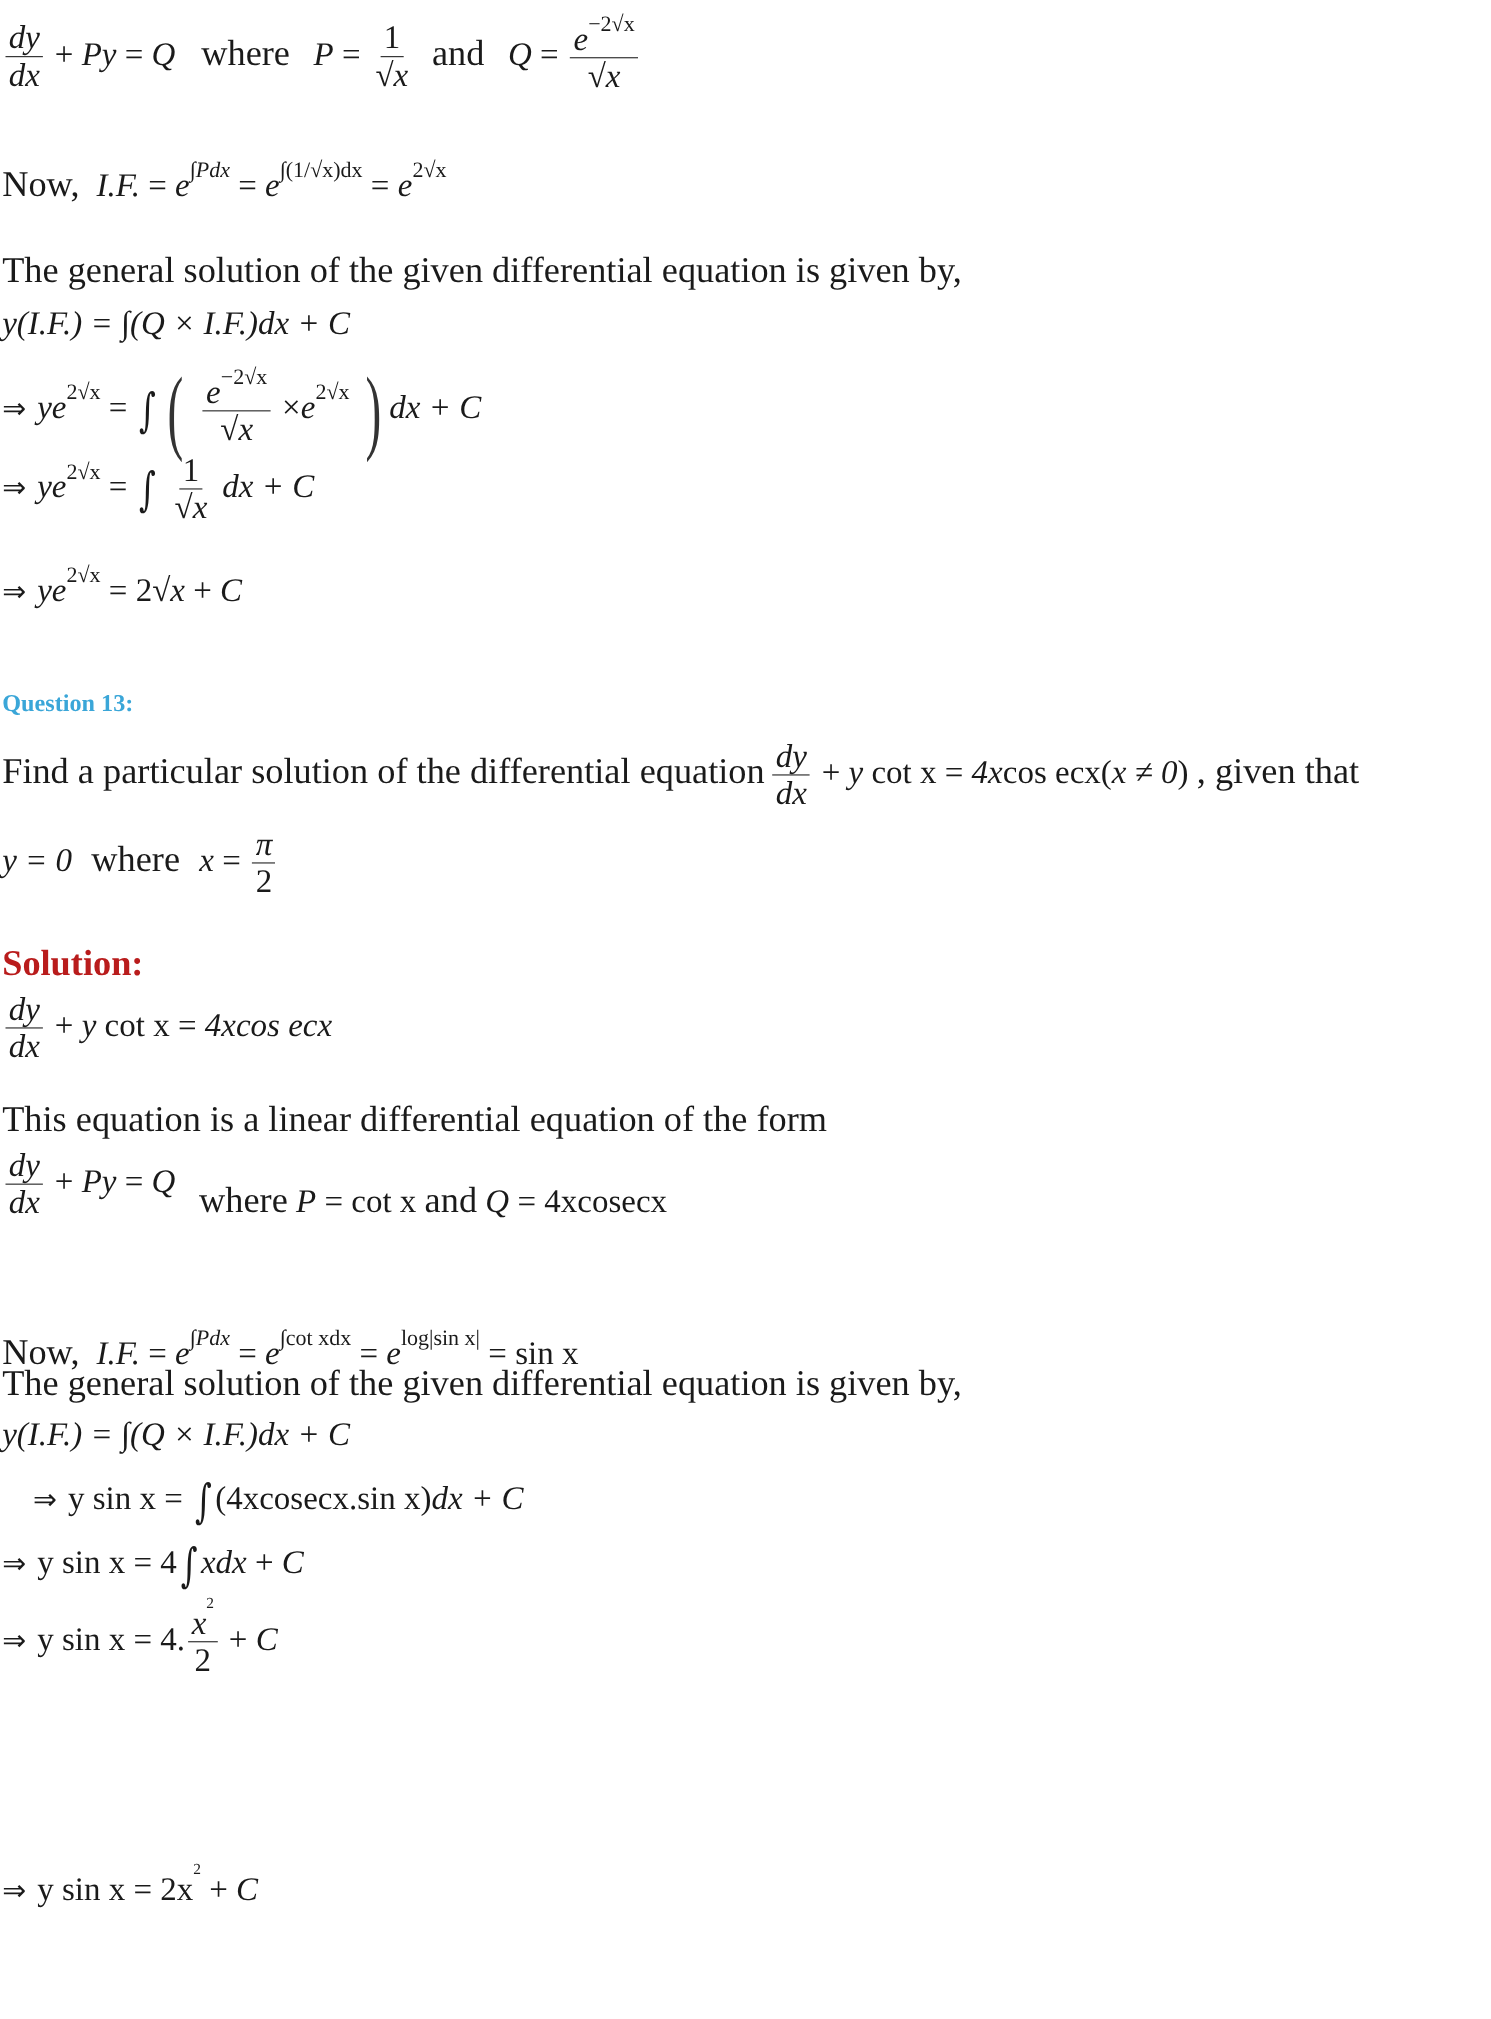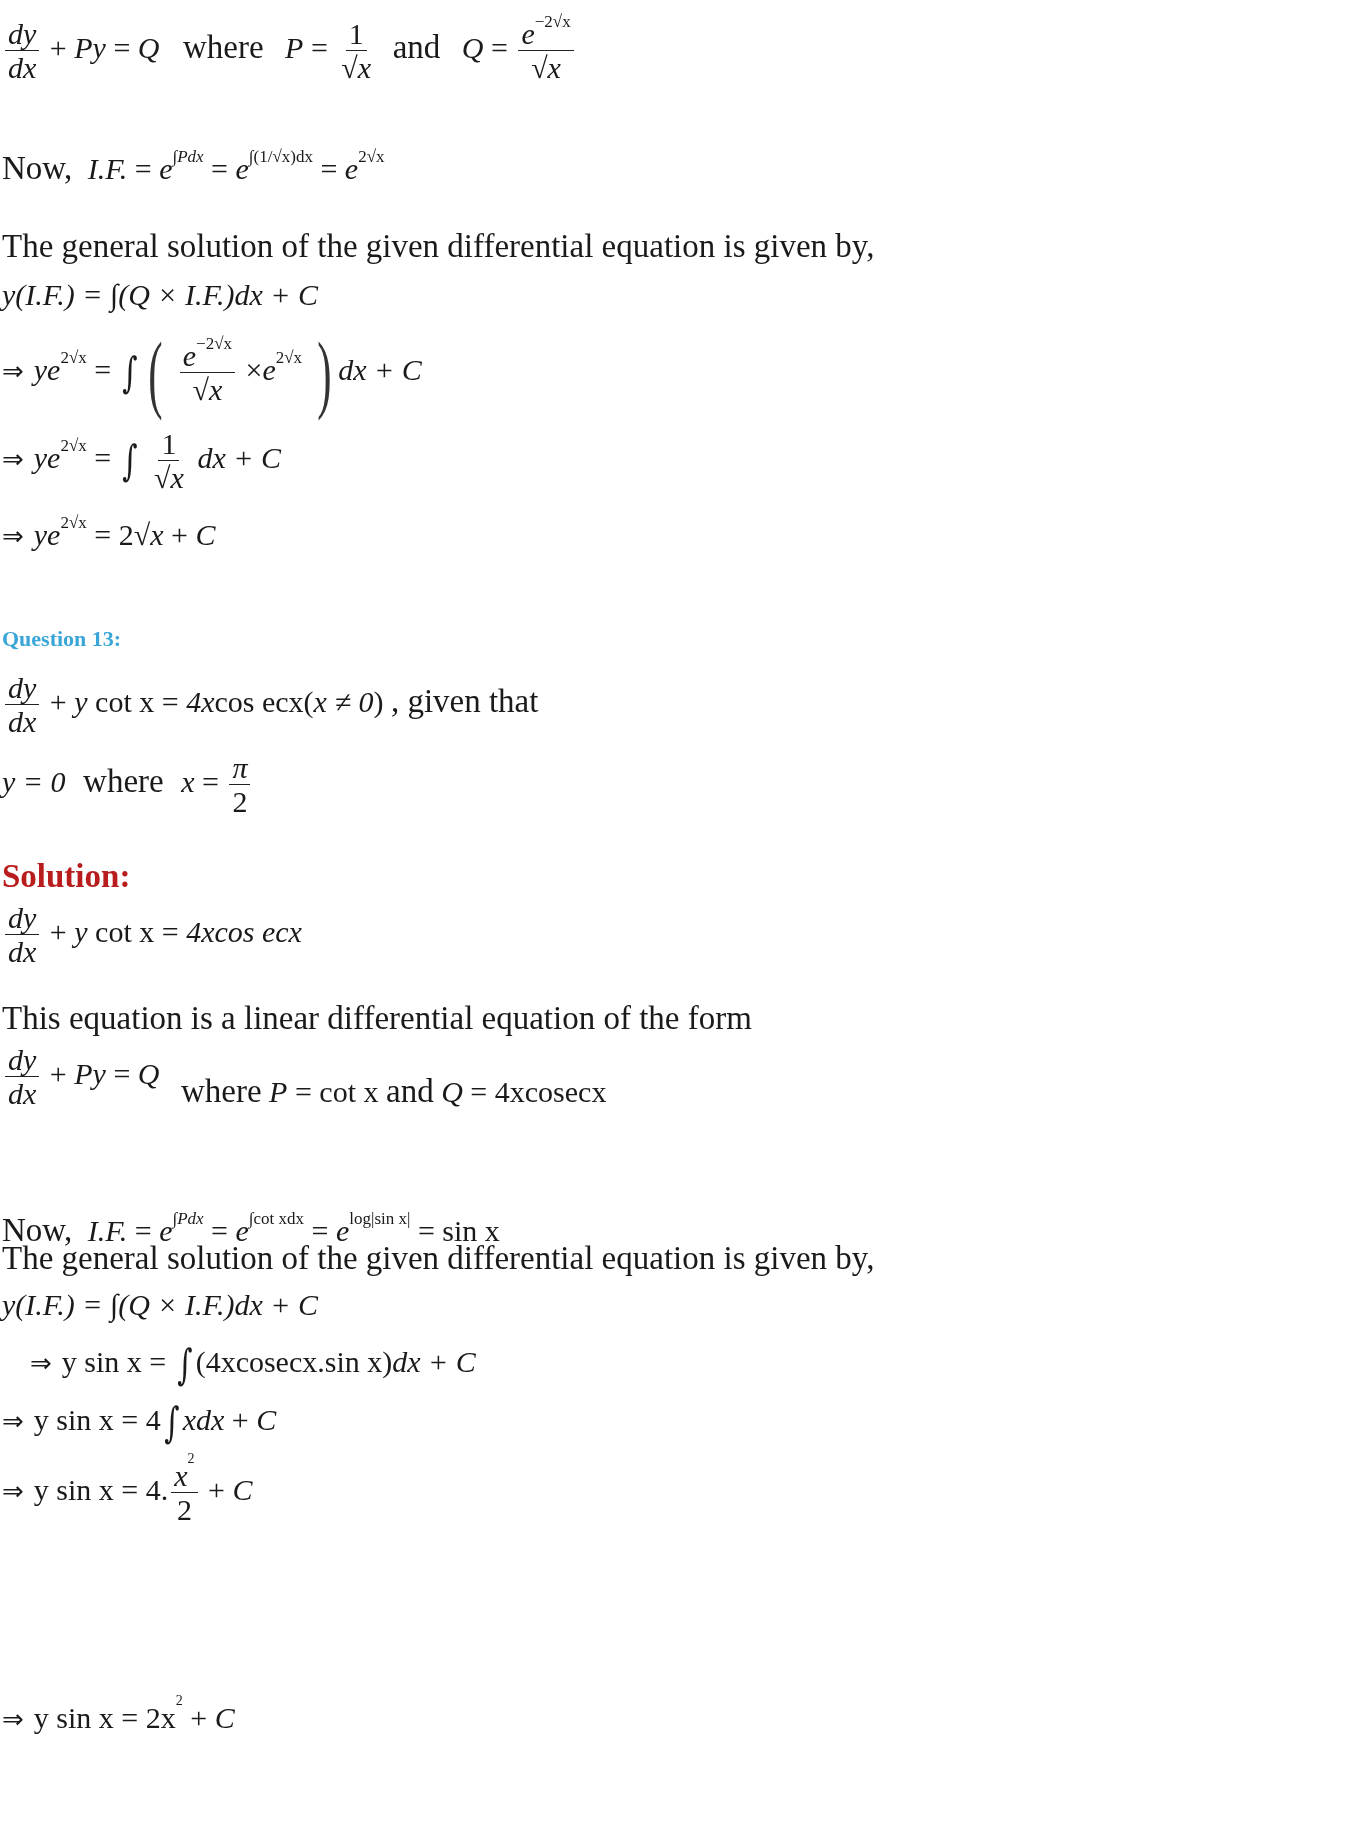--- a/index.html
+++ b/index.html
@@ -7,21 +7,21 @@
     width:1355px; height:1835px; position:relative; overflow:hidden;
     font-family:"Liberation Serif", "DejaVu Serif", serif; color:#1a1a1a;
   }
   .blk { position:absolute; left:2px; white-space:nowrap; }
   .txt { font-size:33px; }
   .m { font-family:"Liberation Serif", serif; font-size:30px; }
   .i { font-style:italic; }
   .frac { display:inline-flex; flex-direction:column; align-items:center; vertical-align:middle; margin:0 3px; }
   .frac .num { border-bottom:1.6px solid #222; padding:0 3px; line-height:1.05; text-align:center; }
   .frac .den { padding:0 3px; line-height:1.1; text-align:center; }
-  .sup { font-size:17px; vertical-align:super; position:relative; top:-6px; }
+  .sup { font-size:20px; vertical-align:super; position:relative; top:-6px; }
   .sup2 { font-size:14px; vertical-align:super; position:relative; top:-12px; }
   .int { font-size:42px; font-family:"DejaVu Serif", serif; vertical-align:middle; line-height:1; transform:scaleX(0.7); display:inline-block; }
   .bigparen { font-size:86px; font-weight:100; vertical-align:middle; line-height:1; display:inline-block; transform:scaleX(0.5); color:#333; }
   .q-title { color:#3aa6d8; font-weight:bold; font-size:22px; }
   .s-title { color:#b91c1c; font-weight:bold; font-size:33px; }
   .arrow { font-family:"DejaVu Sans", sans-serif; font-size:26px; margin-right:10px; }
 </style>
 </head>
 <body>
 
@@ -62,39 +62,40 @@
   <span>=</span>
   <span class="int">∫</span><span class="bigparen">(</span>
   <span class="frac">
       <span class="num"><span class="i">e</span><span class="sup">−2√x</span></span>
       <span class="den"><span>√</span><span class="i">x</span></span>
     </span>
   <span>×</span><span class="i">e</span><span class="sup">2√x</span>
   <span class="bigparen">)</span><span class="i">dx + C</span>
 </div>
 
-<div class="blk m" style="top:428px;">
+<div class="blk m" style="top:412px;">
   <span class="arrow">⇒</span><span class="i">ye</span><span class="sup">2√x</span>
   <span>=</span>
   <span class="int">∫</span>
   <span class="frac">
       <span class="num">1</span>
       <span class="den"><span>√</span><span class="i">x</span></span>
     </span>
   <span class="i">dx + C</span>
 </div>
 
 <div class="blk m" style="top:518px;">
   <span class="arrow">⇒</span><span class="i">ye</span><span class="sup">2√x</span>
   <span>=</span> <span>2</span><span>√</span><span class="i">x</span> <span>+</span> <span class="i">C</span>
 </div>
 
 <div class="blk q-title" style="top:626px;">Question 13:</div>
 
 <div class="blk" style="top:672px; width:1355px;">
+  <span class="txt">Find a particular solution of the differential equation</span>
   <span class="m">
     <span class="frac i">
         <span class="num">dy</span>
         <span class="den">dx</span>
       </span>
     <span>+</span> <span class="i">y</span> <span>cot x</span> <span>=</span> <span class="i">4x</span><span>cos ecx</span>(<span class="i">x ≠ 0</span>)
   </span>
   <span class="txt">, given that</span>
 </div>
 

